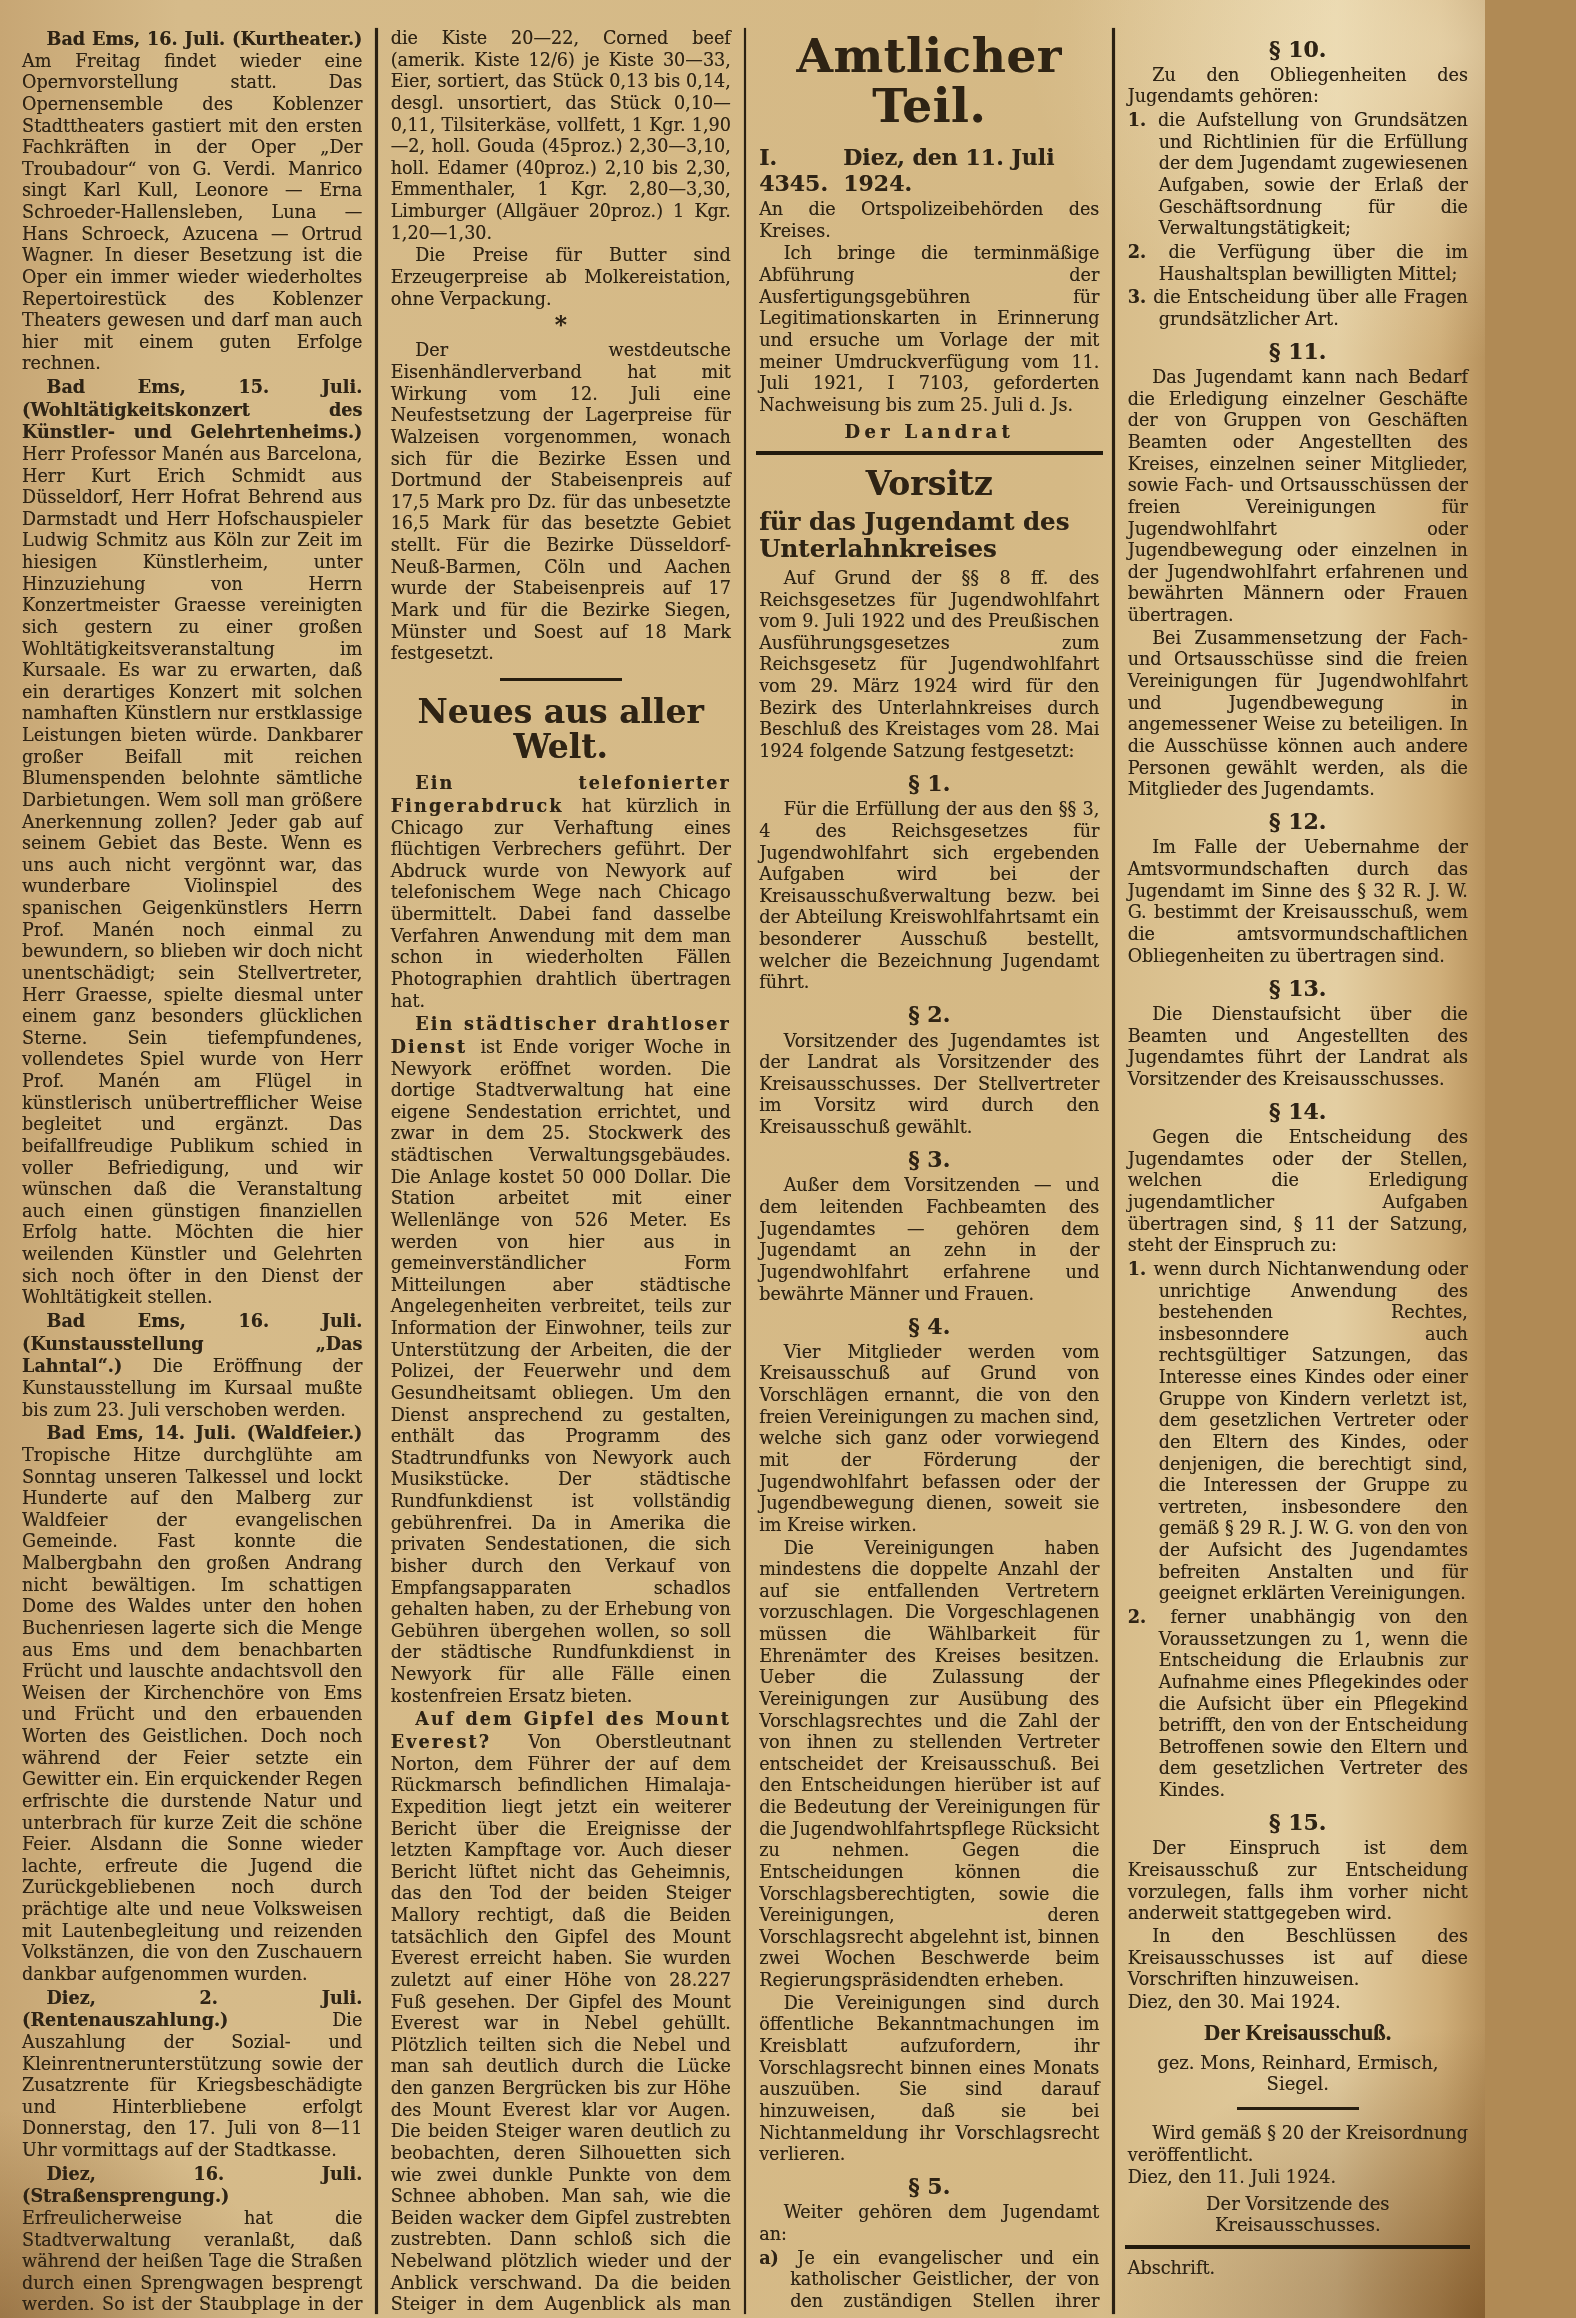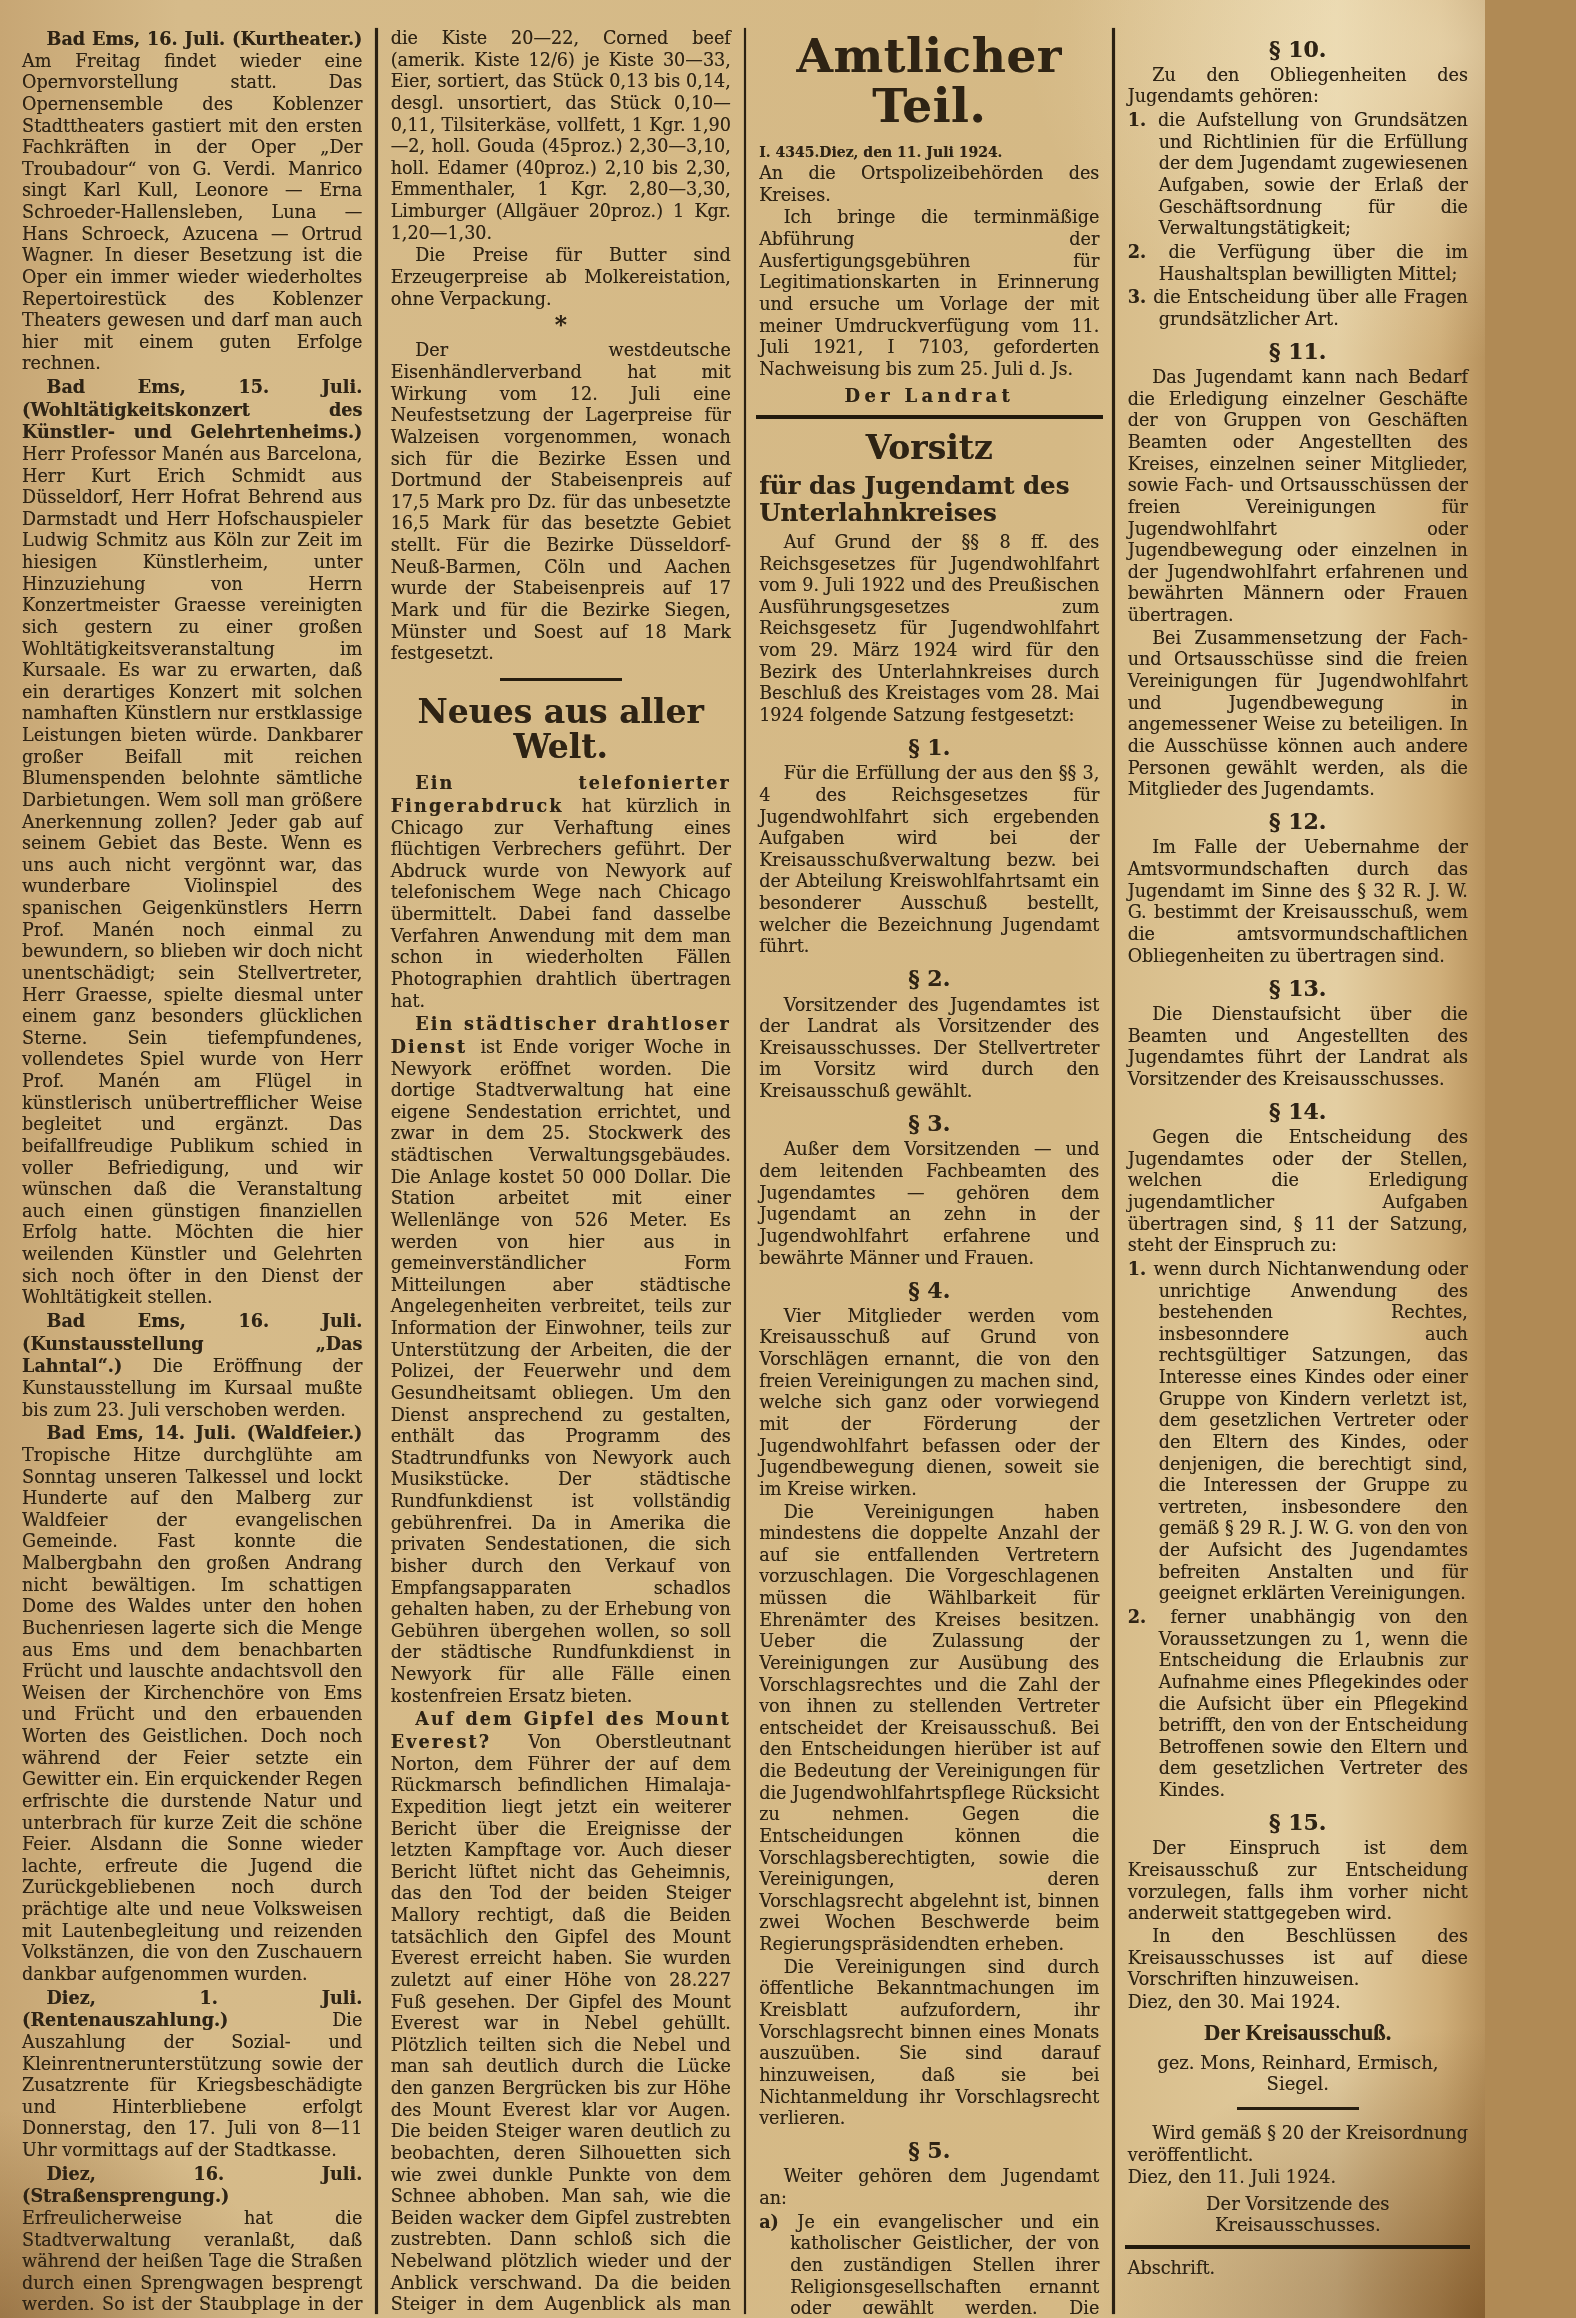--- a/index.html
+++ b/index.html
@@ -27,39 +27,39 @@
   .para{margin:0 0 1.1px 0;text-align:justify;text-indent:24.5px;font-size:17.6px;line-height:1.23;}
   .para.noindent{text-indent:0;}
   .lead{font-weight:bold;}
   .lead.sperr{letter-spacing:2.1px;}
   .itemp{margin:0 0 1.1px 0;text-align:justify;font-size:17.6px;line-height:1.23;padding-left:31px;text-indent:-31px;}
   .itemp .marker{font-weight:bold;}
   .h1{text-align:center;font-weight:bold;font-size:47px;line-height:1.05;margin:3.2px 0 14px;letter-spacing:0.5px;}
   .h2{text-align:center;font-weight:bold;font-size:33px;line-height:1.08;margin:10.7px 0 7.5px;}
   .h3{font-weight:bold;font-size:24.5px;line-height:1.1;margin:5.3px 0 5.3px;}
   .pheading{text-align:center;font-weight:bold;font-size:22px;margin:7.5px 0 3.2px;}
-  .dateline{display:flex;justify-content:flex-start;font-size:14px;font-weight:bold;margin:2.1px 0 3.2px;}
+  .dateline{display:flex;justify-content:flex-start;font-size:22px;font-weight:bold;margin:2.1px 0 3.2px;}
   .center{text-align:center;font-size:18px;margin:4.3px 0;}
   .center.bold{font-weight:bold;font-size:22.4px;margin:6.4px 0;font-family:Liberation Serif, serif;}
   .center.sperr{letter-spacing:4.3px;font-weight:bold;}
   .rule-short{width:122px;height:3.2px;background:#261d0f;margin:12.8px auto;}
   .rule-full{height:3.7px;background:#221a0d;margin:9.6px -3.2px;}
   .star{text-align:center;font-size:23.4px;font-weight:bold;margin:1.1px 0;}
 </style>
 </head>
 <body>
 
 <div class="page">
   <div class="columns">
     <section class="col">
         <p class="para"><span class="lead">Bad Ems, 16. Juli. (Kurtheater.) </span>Am Freitag findet wieder eine Opernvorstellung statt. Das Opernensemble des Koblenzer Stadttheaters gastiert mit den ersten Fachkräften in der Oper „Der Troubadour“ von G. Verdi. Manrico singt Karl Kull, Leonore — Erna Schroeder-Hallensleben, Luna — Hans Schroeck, Azucena — Ortrud Wagner. In dieser Besetzung ist die Oper ein immer wieder wiederholtes Repertoirestück des Koblenzer Theaters gewesen und darf man auch hier mit einem guten Erfolge rechnen.</p>
         <p class="para"><span class="lead">Bad Ems, 15. Juli. (Wohltätigkeitskonzert des Künstler- und Gelehrtenheims.) </span>Herr Professor Manén aus Barcelona, Herr Kurt Erich Schmidt aus Düsseldorf, Herr Hofrat Behrend aus Darmstadt und Herr Hofschauspieler Ludwig Schmitz aus Köln zur Zeit im hiesigen Künstlerheim, unter Hinzuziehung von Herrn Konzertmeister Graesse vereinigten sich gestern zu einer großen Wohltätigkeitsveranstaltung im Kursaale. Es war zu erwarten, daß ein derartiges Konzert mit solchen namhaften Künstlern nur erstklassige Leistungen bieten würde. Dankbarer großer Beifall mit reichen Blumenspenden belohnte sämtliche Darbietungen. Wem soll man größere Anerkennung zollen? Jeder gab auf seinem Gebiet das Beste. Wenn es uns auch nicht vergönnt war, das wunderbare Violinspiel des spanischen Geigenkünstlers Herrn Prof. Manén noch einmal zu bewundern, so blieben wir doch nicht unentschädigt; sein Stellvertreter, Herr Graesse, spielte diesmal unter einem ganz besonders glücklichen Sterne. Sein tiefempfundenes, vollendetes Spiel wurde von Herr Prof. Manén am Flügel in künstlerisch unübertrefflicher Weise begleitet und ergänzt. Das beifallfreudige Publikum schied in voller Befriedigung, und wir wünschen daß die Veranstaltung auch einen günstigen finanziellen Erfolg hatte. Möchten die hier weilenden Künstler und Gelehrten sich noch öfter in den Dienst der Wohltätigkeit stellen.</p>
         <p class="para"><span class="lead">Bad Ems, 16. Juli. (Kunstausstellung „Das Lahntal“.) </span>Die Eröffnung der Kunstausstellung im Kursaal mußte bis zum 23. Juli verschoben werden.</p>
         <p class="para"><span class="lead">Bad Ems, 14. Juli. (Waldfeier.) </span>Tropische Hitze durchglühte am Sonntag unseren Talkessel und lockt Hunderte auf den Malberg zur Waldfeier der evangelischen Gemeinde. Fast konnte die Malbergbahn den großen Andrang nicht bewältigen. Im schattigen Dome des Waldes unter den hohen Buchenriesen lagerte sich die Menge aus Ems und dem benachbarten Frücht und lauschte andachtsvoll den Weisen der Kirchenchöre von Ems und Frücht und den erbauenden Worten des Geistlichen. Doch noch während der Feier setzte ein Gewitter ein. Ein erquickender Regen erfrischte die durstende Natur und unterbrach für kurze Zeit die schöne Feier. Alsdann die Sonne wieder lachte, erfreute die Jugend die Zurückgebliebenen noch durch prächtige alte und neue Volksweisen mit Lautenbegleitung und reizenden Volkstänzen, die von den Zuschauern dankbar aufgenommen wurden.</p>
-        <p class="para"><span class="lead">Diez, 1. Juli. (Rentenauszahlung.) </span>Die Auszahlung der Sozial- und Kleinrentnerunterstützung sowie der Zusatzrente für Kriegsbeschädigte und Hinterbliebene erfolgt Donnerstag, den 17. Juli von 8—11 Uhr vormittags auf der Stadtkasse.</p>
+        <p class="para"><span class="lead">Diez, 2. Juli. (Rentenauszahlung.) </span>Die Auszahlung der Sozial- und Kleinrentnerunterstützung sowie der Zusatzrente für Kriegsbeschädigte und Hinterbliebene erfolgt Donnerstag, den 17. Juli von 8—11 Uhr vormittags auf der Stadtkasse.</p>
         <p class="para"><span class="lead">Diez, 16. Juli. (Straßensprengung.) </span>Erfreulicherweise hat die Stadtverwaltung veranlaßt, daß während der heißen Tage die Straßen durch einen Sprengwagen besprengt werden. So ist der Staubplage in der Stadt Abtrag getan.</p>
         <p class="para"><span class="lead">Diez, 16. Juli. (Millowitsch-Theater.) </span>Wer das gestrige Gastspiel des Kölner Volkstheaters: „Familie Raffke“ nicht besucht hat, ist um eine Stunde köstlichen Humors gekommen. Das Stück fand durch seine zeitgemäße satirische Einstellung gegen das Schiebertum und die großartige Darstellung stürmischen Beifall. Von Lachen konnte man vielfach nicht reden — es war einfach Sturm. Jeden einzelnen Schauspieler hervorzuheben, wäre nicht am Platze. Das Stück wirkte durch unübertroffenes Zusammenspiel und hat seinen Zweck erreicht: Denn nur wer das Lachen so recht versteht, versteht die Kunst zu leben. — Hoffentlich statten die Kölner unserem Städtchen bald wieder einen Besuch ab — ein volles Haus ist sicher.</p>
       </section>
     <div class="vrule"></div>
     <section class="col">
         <p class="para noindent">die Kiste 20—22, Corned beef (amerik. Kiste 12/6) je Kiste 30—33, Eier, sortiert, das Stück 0,13 bis 0,14, desgl. unsortiert, das Stück 0,10—0,11, Tilsiterkäse, vollfett, 1 Kgr. 1,90—2, holl. Gouda (45proz.) 2,30—3,10, holl. Edamer (40proz.) 2,10 bis 2,30, Emmenthaler, 1 Kgr. 2,80—3,30, Limburger (Allgäuer 20proz.) 1 Kgr. 1,20—1,30.</p>
         <p class="para">Die Preise für Butter sind Erzeugerpreise ab Molkereistation, ohne Verpackung.</p>
         <div class="star">*</div>
         <p class="para">Der westdeutsche Eisenhändlerverband hat mit Wirkung vom 12. Juli eine Neufestsetzung der Lagerpreise für Walzeisen vorgenommen, wonach sich für die Bezirke Essen und Dortmund der Stabeisenpreis auf 17,5 Mark pro Dz. für das unbesetzte 16,5 Mark für das besetzte Gebiet stellt. Für die Bezirke Düsseldorf-Neuß-Barmen, Cöln und Aachen wurde der Stabeisenpreis auf 17 Mark und für die Bezirke Siegen, Münster und Soest auf 18 Mark festgesetzt.</p>
         <div class="rule-short"></div>

